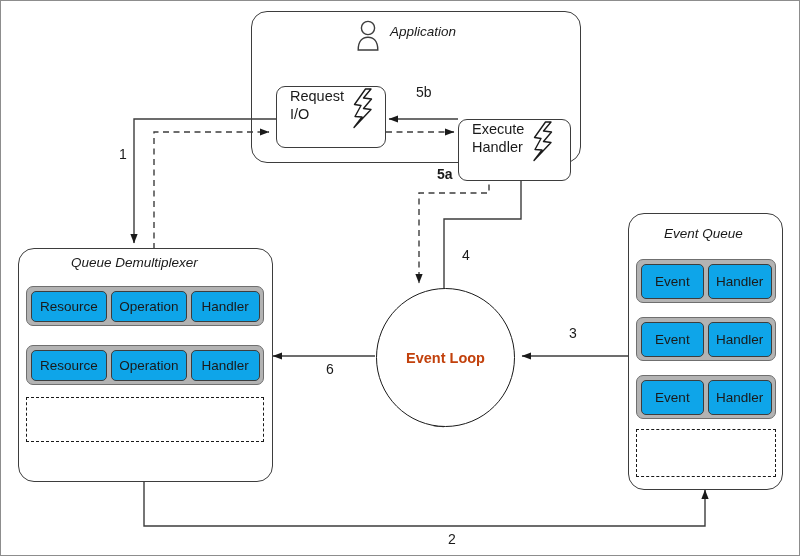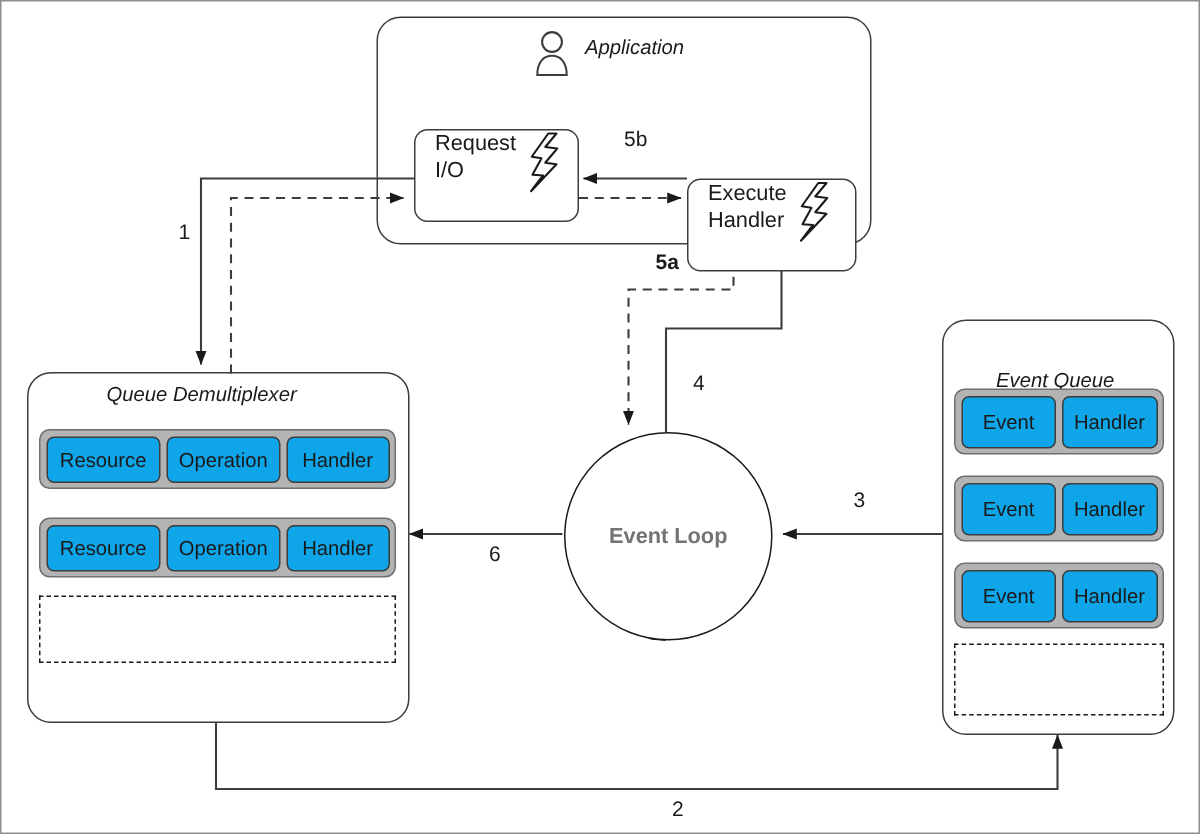--- a/index.html
+++ b/index.html
@@ -93,21 +93,21 @@
   .circle{
     position:absolute;
     border-radius:50%;
     border:1.4px solid #1a1a1a;
     background:#ffffff;
     display:flex;
     align-items:center;
     justify-content:center;
     font-size:14.5px;
     font-weight:bold;
-    color:#737373;
+    color:#c2410c;
   }
   
   .edge-label{
     position:absolute;
     font-size:14px;
     color:#1a1a1a;
     white-space:nowrap;
   }
   .person-icon{position:absolute;}
 </style>
@@ -192,21 +192,21 @@
   <div class="gray-row" style="left:25px;top:344px;width:238px;height:40px;">
     <div class="cell" style="flex:1.06;">Resource</div>
     <div class="cell" style="flex:1.06;">Operation</div>
     <div class="cell" style="flex:0.95;">Handler</div>
   </div>
 
   <div class="dashed-slot" style="left:25px;top:396px;width:238px;height:45px;"></div>
 
   <div class="node container" style="left:627px;top:212px;width:155px;height:277px;background:transparent;"></div>
 
-  <div class="container-title" style="left:663px;top:225px;margin-top:20px;">Event Queue</div>
+  <div class="container-title" style="left:663px;top:225px;">Event Queue</div>
 
   <div class="gray-row" style="left:635px;top:258px;width:140px;height:44px;">
     <div class="cell" style="flex:1;">Event</div>
     <div class="cell" style="flex:1;">Handler</div>
   </div>
 
   <div class="gray-row" style="left:635px;top:316px;width:140px;height:44px;">
     <div class="cell" style="flex:1;">Event</div>
     <div class="cell" style="flex:1;">Handler</div>
   </div>

